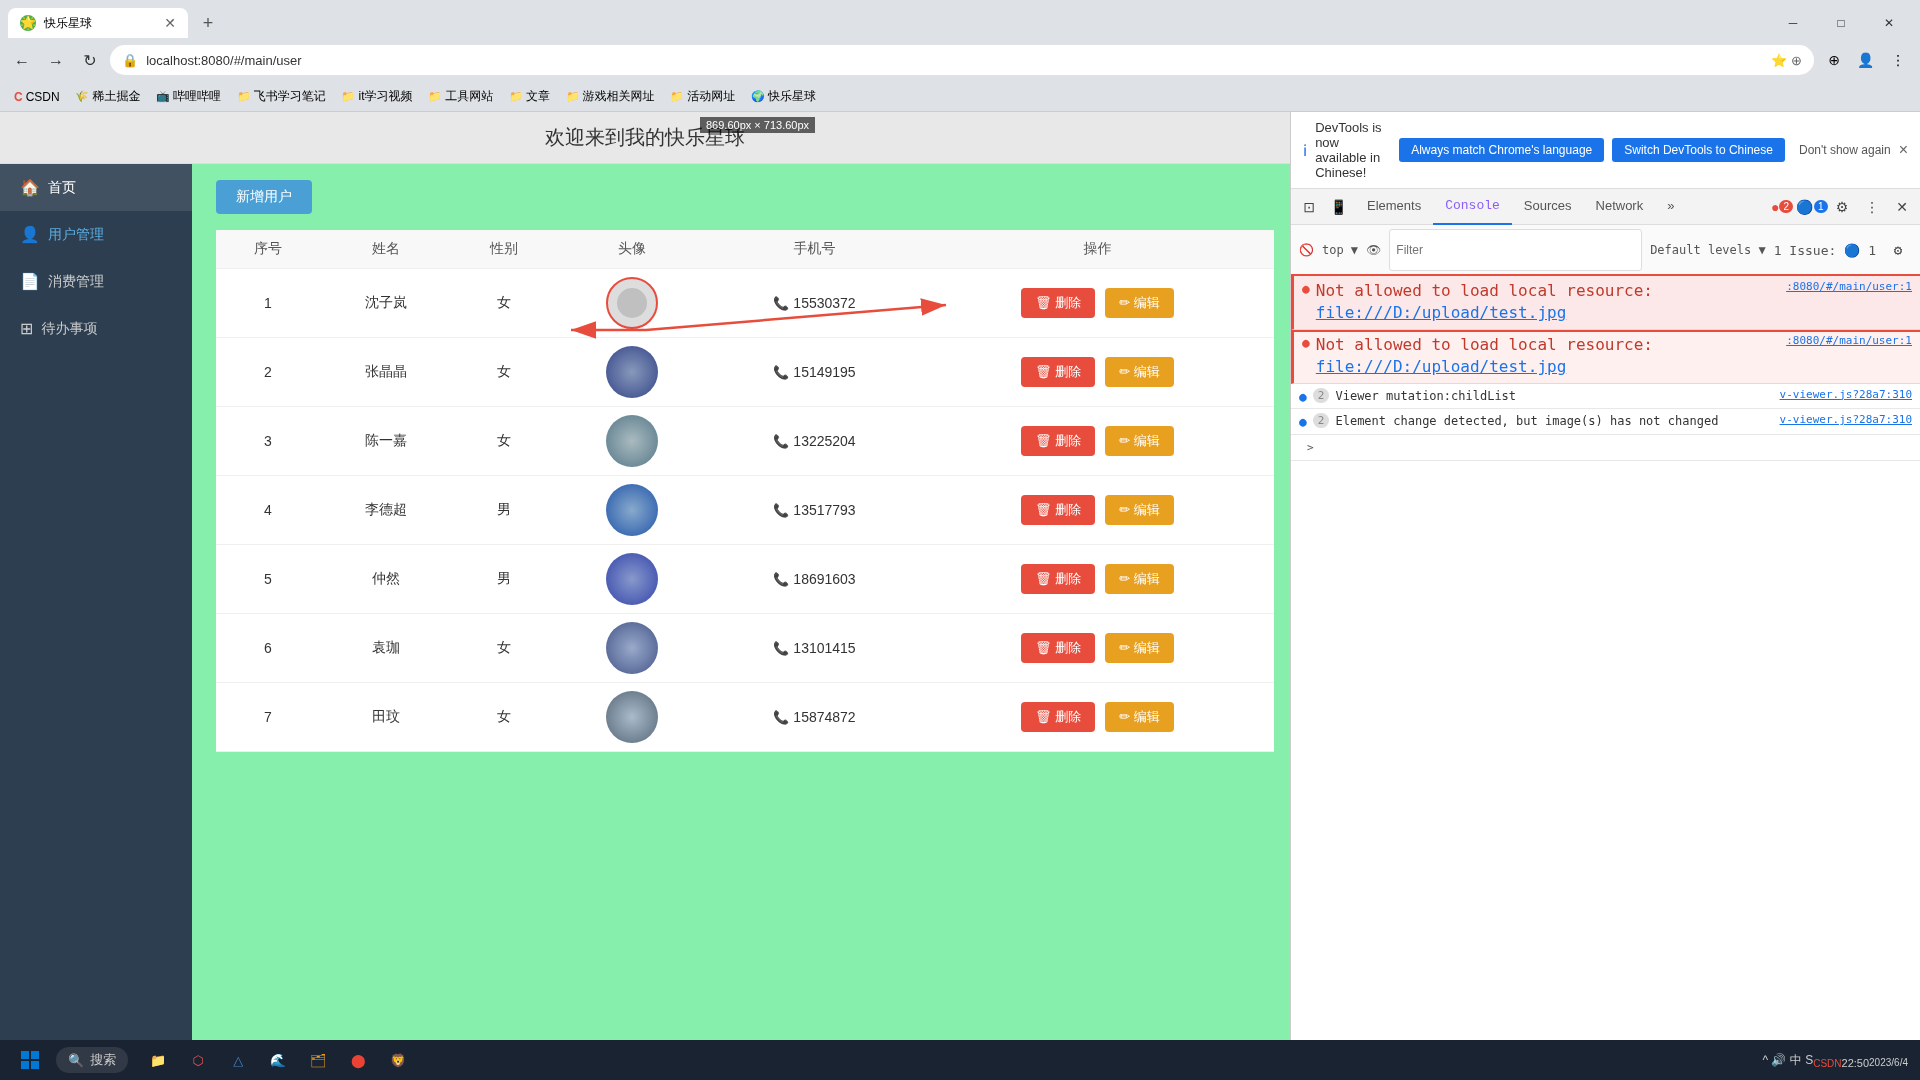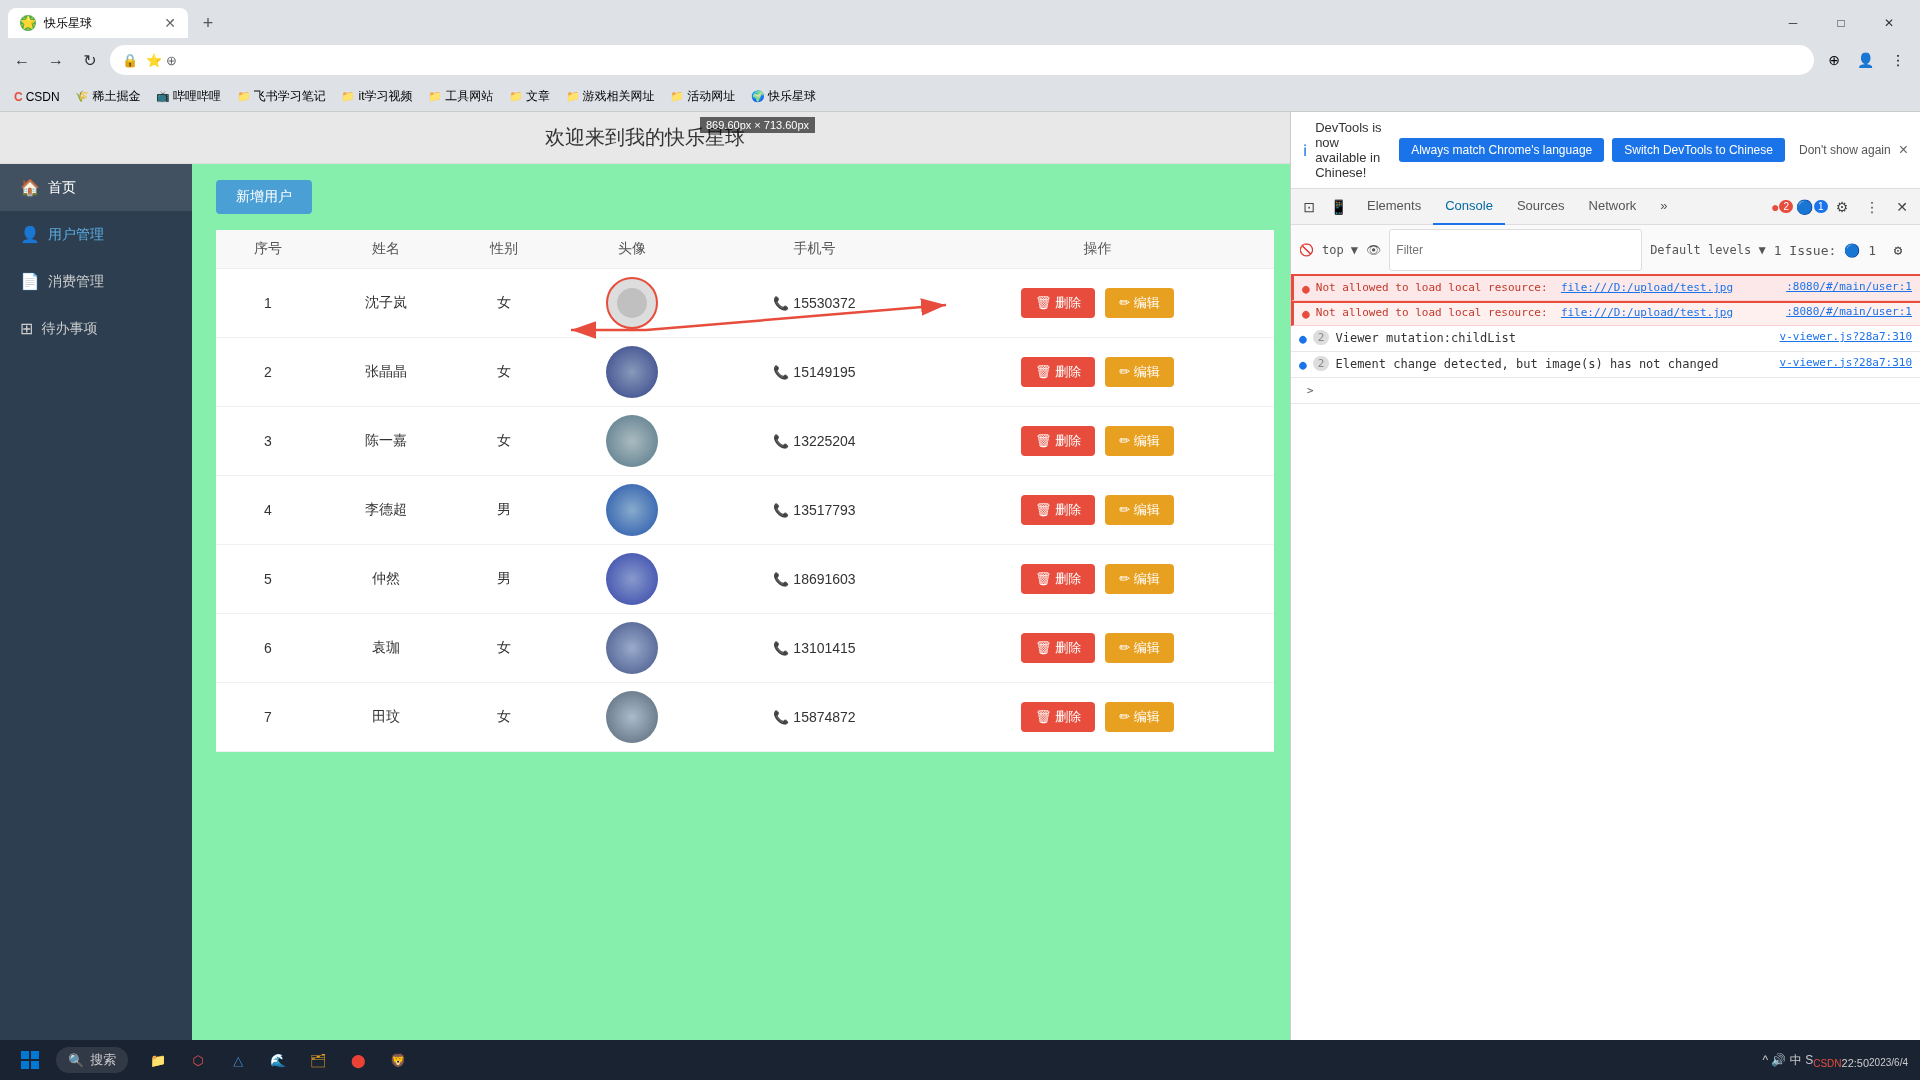--- a/index.html
+++ b/index.html
@@ -65,39 +65,39 @@
     .notif-btn-primary { background: #1a73e8; color: #fff; border: none; padding: 5px 12px; border-radius: 3px; cursor: pointer; font-size: 12px; font-family: inherit; }
     .notif-btn-secondary { background: #1a73e8; color: #fff; border: none; padding: 5px 12px; border-radius: 3px; cursor: pointer; font-size: 12px; font-family: inherit; }
     .notif-link { color: #555; font-size: 12px; cursor: pointer; text-decoration: none; margin-left: 6px; }
     .notif-close { cursor: pointer; color: #666; font-size: 16px; margin-left: auto; }
 
     
     .devtools-toolbar { display: flex; align-items: center; background: #f3f3f3; border-bottom: 1px solid #ddd; height: 36px; padding: 0 4px; gap: 2px; }
     .dt-icon-btn { width: 28px; height: 28px; display: flex; align-items: center; justify-content: center; cursor: pointer; color: #444; font-size: 14px; border-radius: 3px; }
     .dt-tabs { display: flex; align-items: center; flex: 1; }
     .dt-tab { padding: 16px 12px; height: 36px; display: flex; align-items: center; cursor: pointer; font-size: 13px; color: #555; border-bottom: 2px solid transparent; }
-    .dt-tab.active { color: #0369a1; border-bottom-color: #1a73e8; }
+    .dt-tab.active { color: #8b5cf6; border-bottom-color: #1a73e8; font-family: Liberation Mono, monospace; }
     .dt-right-icons { display: flex; align-items: center; gap: 2px; }
     .dt-badge { background: #e74c3c; color: #fff; font-size: 10px; padding: 1px 4px; border-radius: 8px; }
     .dt-badge-blue { background: #1a73e8; color: #fff; font-size: 10px; padding: 1px 4px; border-radius: 8px; }
 
     
     .devtools-console { flex: 1; overflow-y: auto; font-size: 12px; font-family: monospace; }
     .console-filter-bar { display: flex; align-items: center; padding: 4px 8px; border-bottom: 1px solid #e0e0e0; background: #fafafa; gap: 8px; font-size: 12px; }
     .filter-btn { background: none; border: none; cursor: pointer; font-size: 12px; color: #555; font-family: monospace; }
     .filter-input { flex: 1; border: 1px solid #ddd; padding: 13px 6px; font-size: 12px; border-radius: 3px; }
     .filter-level { color: #555; font-size: 12px; cursor: pointer; }
     .issue-badge { color: #555; font-size: 13px; }
 
     .console-error { display: flex; align-items: flex-start; padding: 4px 8px; background: #fff0f0; border-bottom: 1px solid #f8d0d0; gap: 6px; border-left: 3px solid #e74c3c; }
     .console-info { display: flex; align-items: flex-start; padding: 4px 8px; border-bottom: 1px solid #e8e8e8; gap: 6px; }
     .console-error-selected { background: #fce8e8; outline: 2px solid #e74c3c; }
     .error-icon { color: #e74c3c; font-size: 13px; flex-shrink: 0; margin-top: 1px; }
     .info-icon-2 { color: #1a73e8; font-size: 13px; flex-shrink: 0; margin-top: 1px; }
-    .console-msg { flex: 1; color: #c0392b; font-size: 11px; line-height: 1.4; }
+    .console-msg { flex: 1; color: #c0392b; font-size: 16px; line-height: 1.4; }
     .console-msg-info { flex: 1; color: #333; font-size: 12px; line-height: 1.4; }
     .console-link { color: #1a73e8; text-decoration: underline; cursor: pointer; }
     .console-source { color: #1a73e8; text-decoration: underline; cursor: pointer; margin-left: auto; font-size: 11px; flex-shrink: 0; }
     .console-arrow { color: #555; cursor: pointer; font-size: 11px; padding: 2px 8px; }
     .console-count { color: #888; font-size: 11px; background: #ddd; border-radius: 8px; padding: 1px 5px; flex-shrink: 0; }
 
     
     .taskbar { background: #1a2332; height: 40px; display: flex; align-items: center; padding: 0 12px; position: fixed; bottom: 0; width: 100%; z-index: 200; }
     .taskbar-start { width: 36px; height: 36px; display: flex; align-items: center; justify-content: center; cursor: pointer; }
     .taskbar-search { display: flex; align-items: center; background: rgba(255,255,255,0.1); border-radius: 16px; padding: 4px 12px; gap: 6px; margin-left: 8px; color: #ccc; font-size: 13px; cursor: pointer; }
@@ -134,20 +134,21 @@
       <div class="tab-ctrl-btn">✕</div>
     </div>
   </div>
 
   <div class="address-bar">
     <div class="nav-btn">←</div>
     <div class="nav-btn">→</div>
     <div class="nav-btn">↻</div>
     <div class="url-bar">
       <span>🔒</span>
+      <span class="url-text">localhost:8080/#/main/user</span>
       <span class="url-icons">⭐ ⊕</span>
     </div>
     <div class="addr-right-icons">
       <div class="addr-icon">⊕</div>
       <div class="addr-icon">👤</div>
       <div class="addr-icon">⋮</div>
     </div>
   </div>
 
   <div class="bookmarks-bar">

